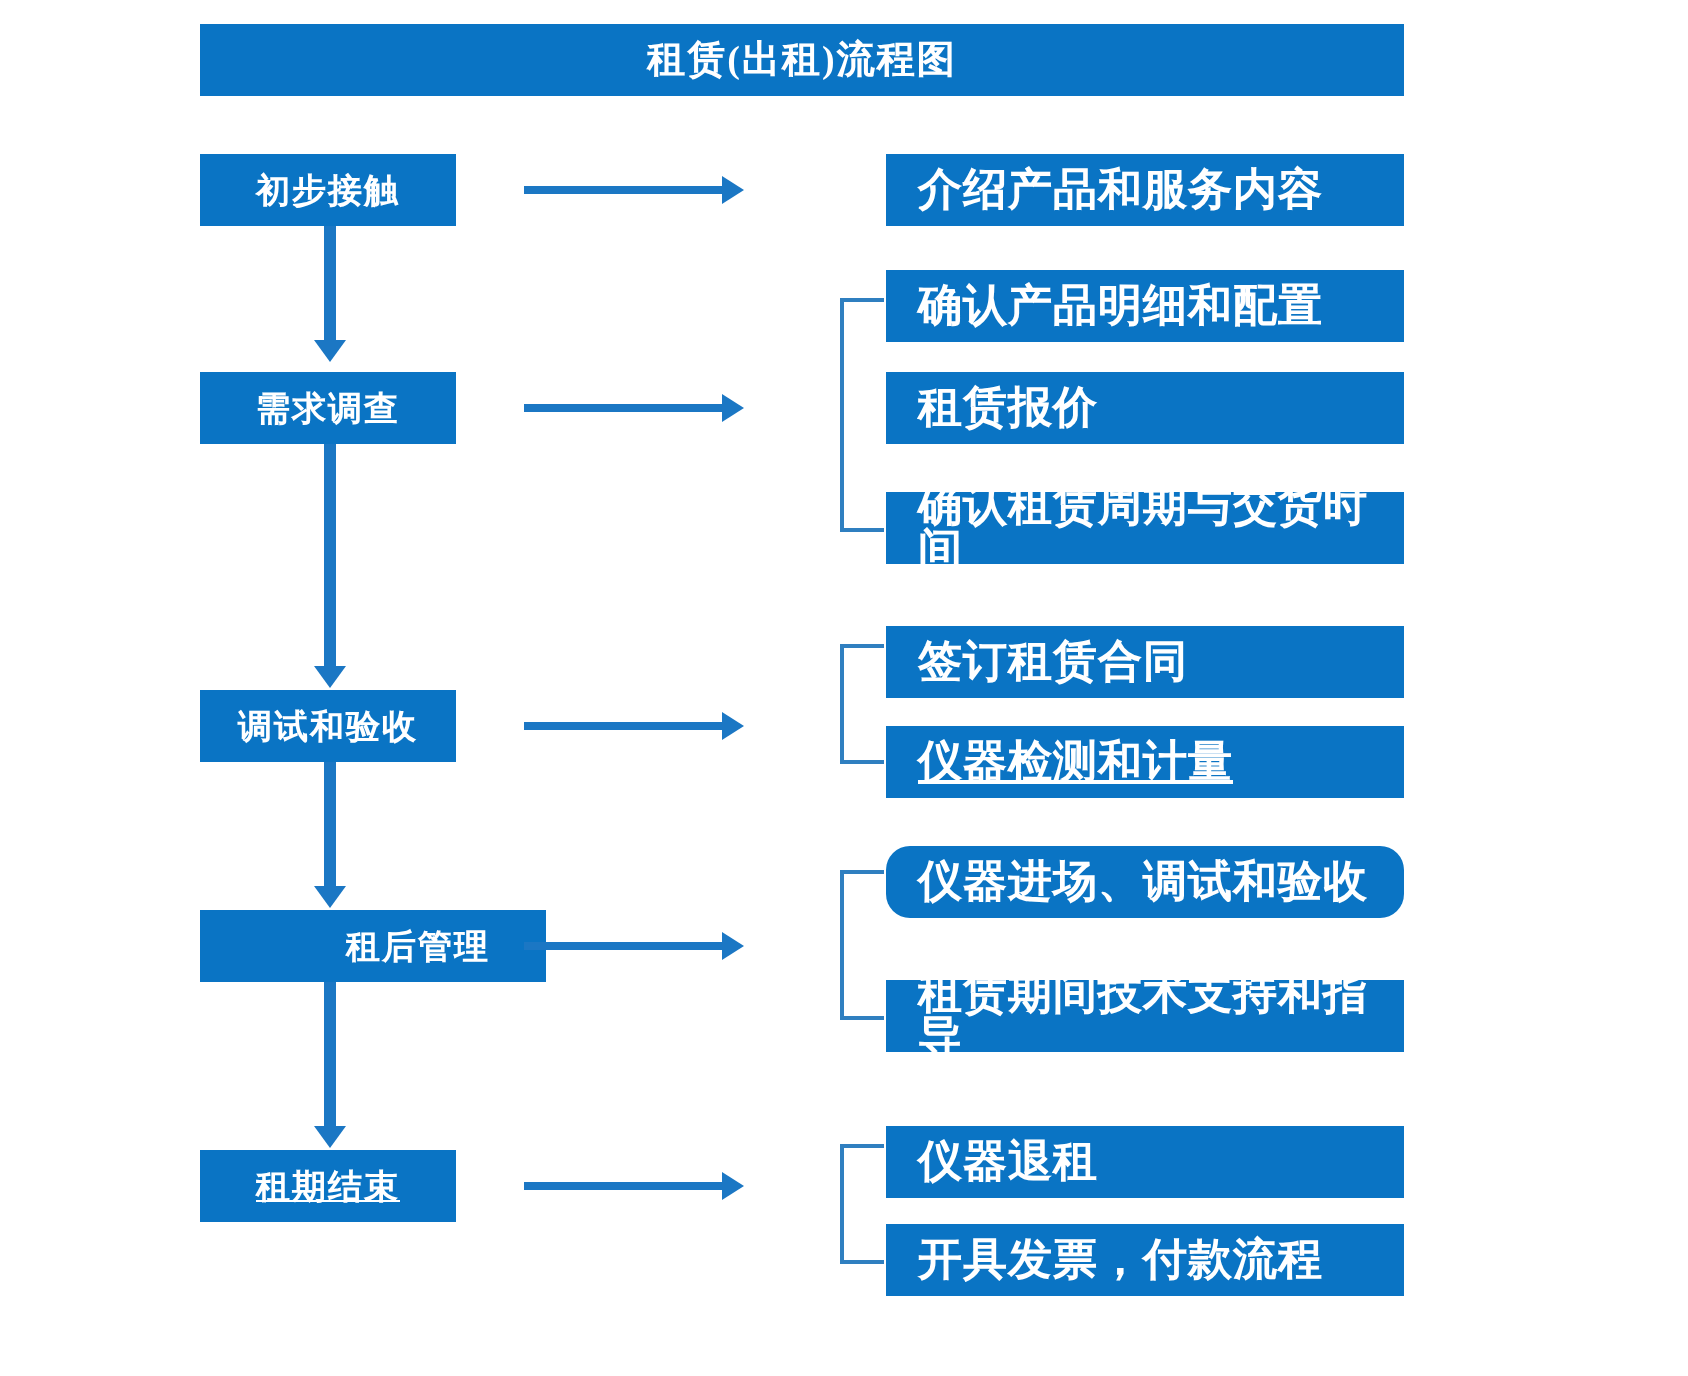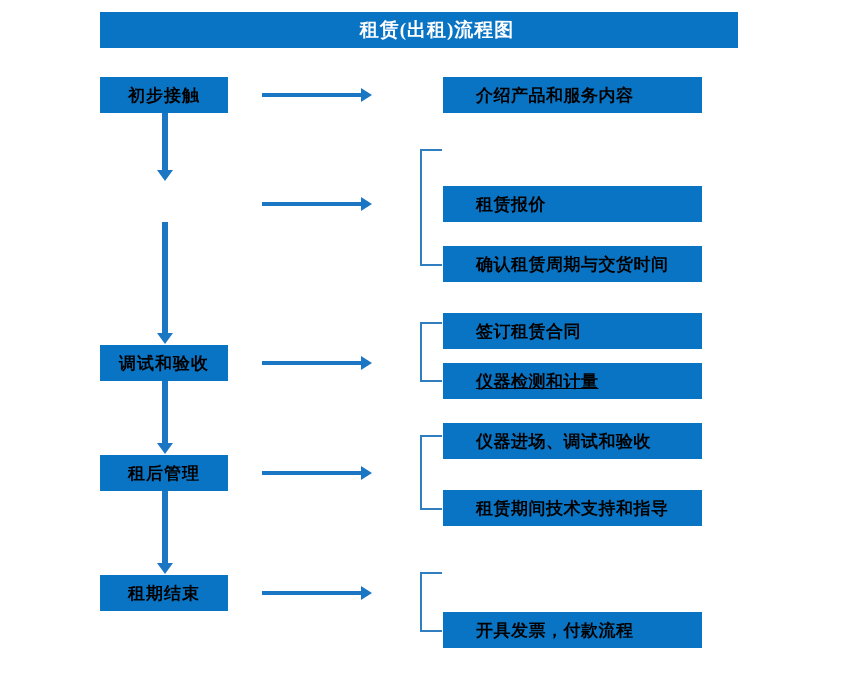--- a/index.html
+++ b/index.html
@@ -12,43 +12,42 @@
   #canvas{position:relative;width:844px;height:688px;}
 
   .title-bar{
     position:absolute;
     left:100px;top:12px;width:602px;height:36px;
     background:#0a74c4;
     color:#ffffff;
     font-size:19px;font-weight:bold;
     display:flex;align-items:center;justify-content:center;
     letter-spacing:1px;
-    padding-left:36px;
   }
 
   .node{
     position:absolute;
     background:#0a74c4;
-    color:#000000;
+    color:#ffffff;
     font-weight:bold;
     display:flex;align-items:center;
     line-height:1;
   }
   .node.left{
     width:128px;height:36px;
     justify-content:center;
     font-size:17px;
     letter-spacing:1px;
   }
   .node.right{
     left:443px;width:259px;height:36px;
     justify-content:flex-start;
-    padding-left:33px;
+    padding-left:16px;
     box-sizing:border-box;
-    font-size:17px;
+    font-size:22px;
     letter-spacing:0.5px;
   }
 
   
   .h-arrow{
     position:absolute;
     height:14px;
     pointer-events:none;
   }
   .h-arrow .shaft{
@@ -113,28 +112,30 @@
     <div class="head" style="left:99px;"></div>
   </div>
 
   <div class="node right" style="top:77px;">介绍产品和服务内容</div>
 
   <div class="v-arrow" style="left:157px;top:113px;height:68px;">
     <div class="shaft" style="height:57px;"></div>
     <div class="head" style="top:57px;"></div>
   </div>
 
+  <div class="node left" style="left:100px;top:186px;">需求调查</div>
 
   <div class="h-arrow" style="left:262px;top:197px;width:110px;">
     <div class="shaft" style="width:99px;"></div>
     <div class="head" style="left:99px;"></div>
   </div>
 
   <div class="bracket" style="top:149px;height:117px;"></div>
 
+  <div class="node right" style="top:135px;">确认产品明细和配置</div>
   <div class="node right" style="top:186px;">租赁报价</div>
   <div class="node right" style="top:246px;">确认租赁周期与交货时间</div>
 
   <div class="v-arrow" style="left:157px;top:222px;height:122px;">
     <div class="shaft" style="height:111px;"></div>
     <div class="head" style="top:111px;"></div>
   </div>
 
   <div class="node left" style="left:100px;top:345px;">调试和验收</div>
 
@@ -146,41 +147,42 @@
   <div class="bracket" style="top:322px;height:60px;"></div>
 
   <div class="node right" style="top:313px;text-align:right;">签订租赁合同</div>
   <div class="node right" style="top:363px;text-decoration:underline;">仪器检测和计量</div>
 
   <div class="v-arrow" style="left:157px;top:381px;height:73px;">
     <div class="shaft" style="height:62px;"></div>
     <div class="head" style="top:62px;"></div>
   </div>
 
-  <div class="node left" style="left:100px;top:455px;">租后管理</div>
+  <div class="node left" style="left:100px;top:455px;padding-left:45px;">租后管理</div>
 
   <div class="h-arrow" style="left:262px;top:466px;width:110px;">
     <div class="shaft" style="width:99px;"></div>
     <div class="head" style="left:99px;"></div>
   </div>
 
   <div class="bracket" style="top:435px;height:75px;"></div>
 
-  <div class="node right" style="top:423px;">仪器进场、调试和验收</div>
+  <div class="node right" style="top:423px;border-radius:12px;">仪器进场、调试和验收</div>
   <div class="node right" style="top:490px;">租赁期间技术支持和指导</div>
 
   <div class="v-arrow" style="left:157px;top:491px;height:83px;">
     <div class="shaft" style="height:72px;"></div>
     <div class="head" style="top:72px;"></div>
   </div>
 
-  <div class="node left" style="left:100px;top:575px;">租期结束</div>
+  <div class="node left" style="left:100px;top:575px;text-decoration:underline;">租期结束</div>
 
   <div class="h-arrow" style="left:262px;top:586px;width:110px;">
     <div class="shaft" style="width:99px;"></div>
     <div class="head" style="left:99px;"></div>
   </div>
 
   <div class="bracket" style="top:572px;height:60px;"></div>
 
+  <div class="node right" style="top:563px;">仪器退租</div>
   <div class="node right" style="top:612px;">开具发票，付款流程</div>
 
 </div>
 
 </body></html>

